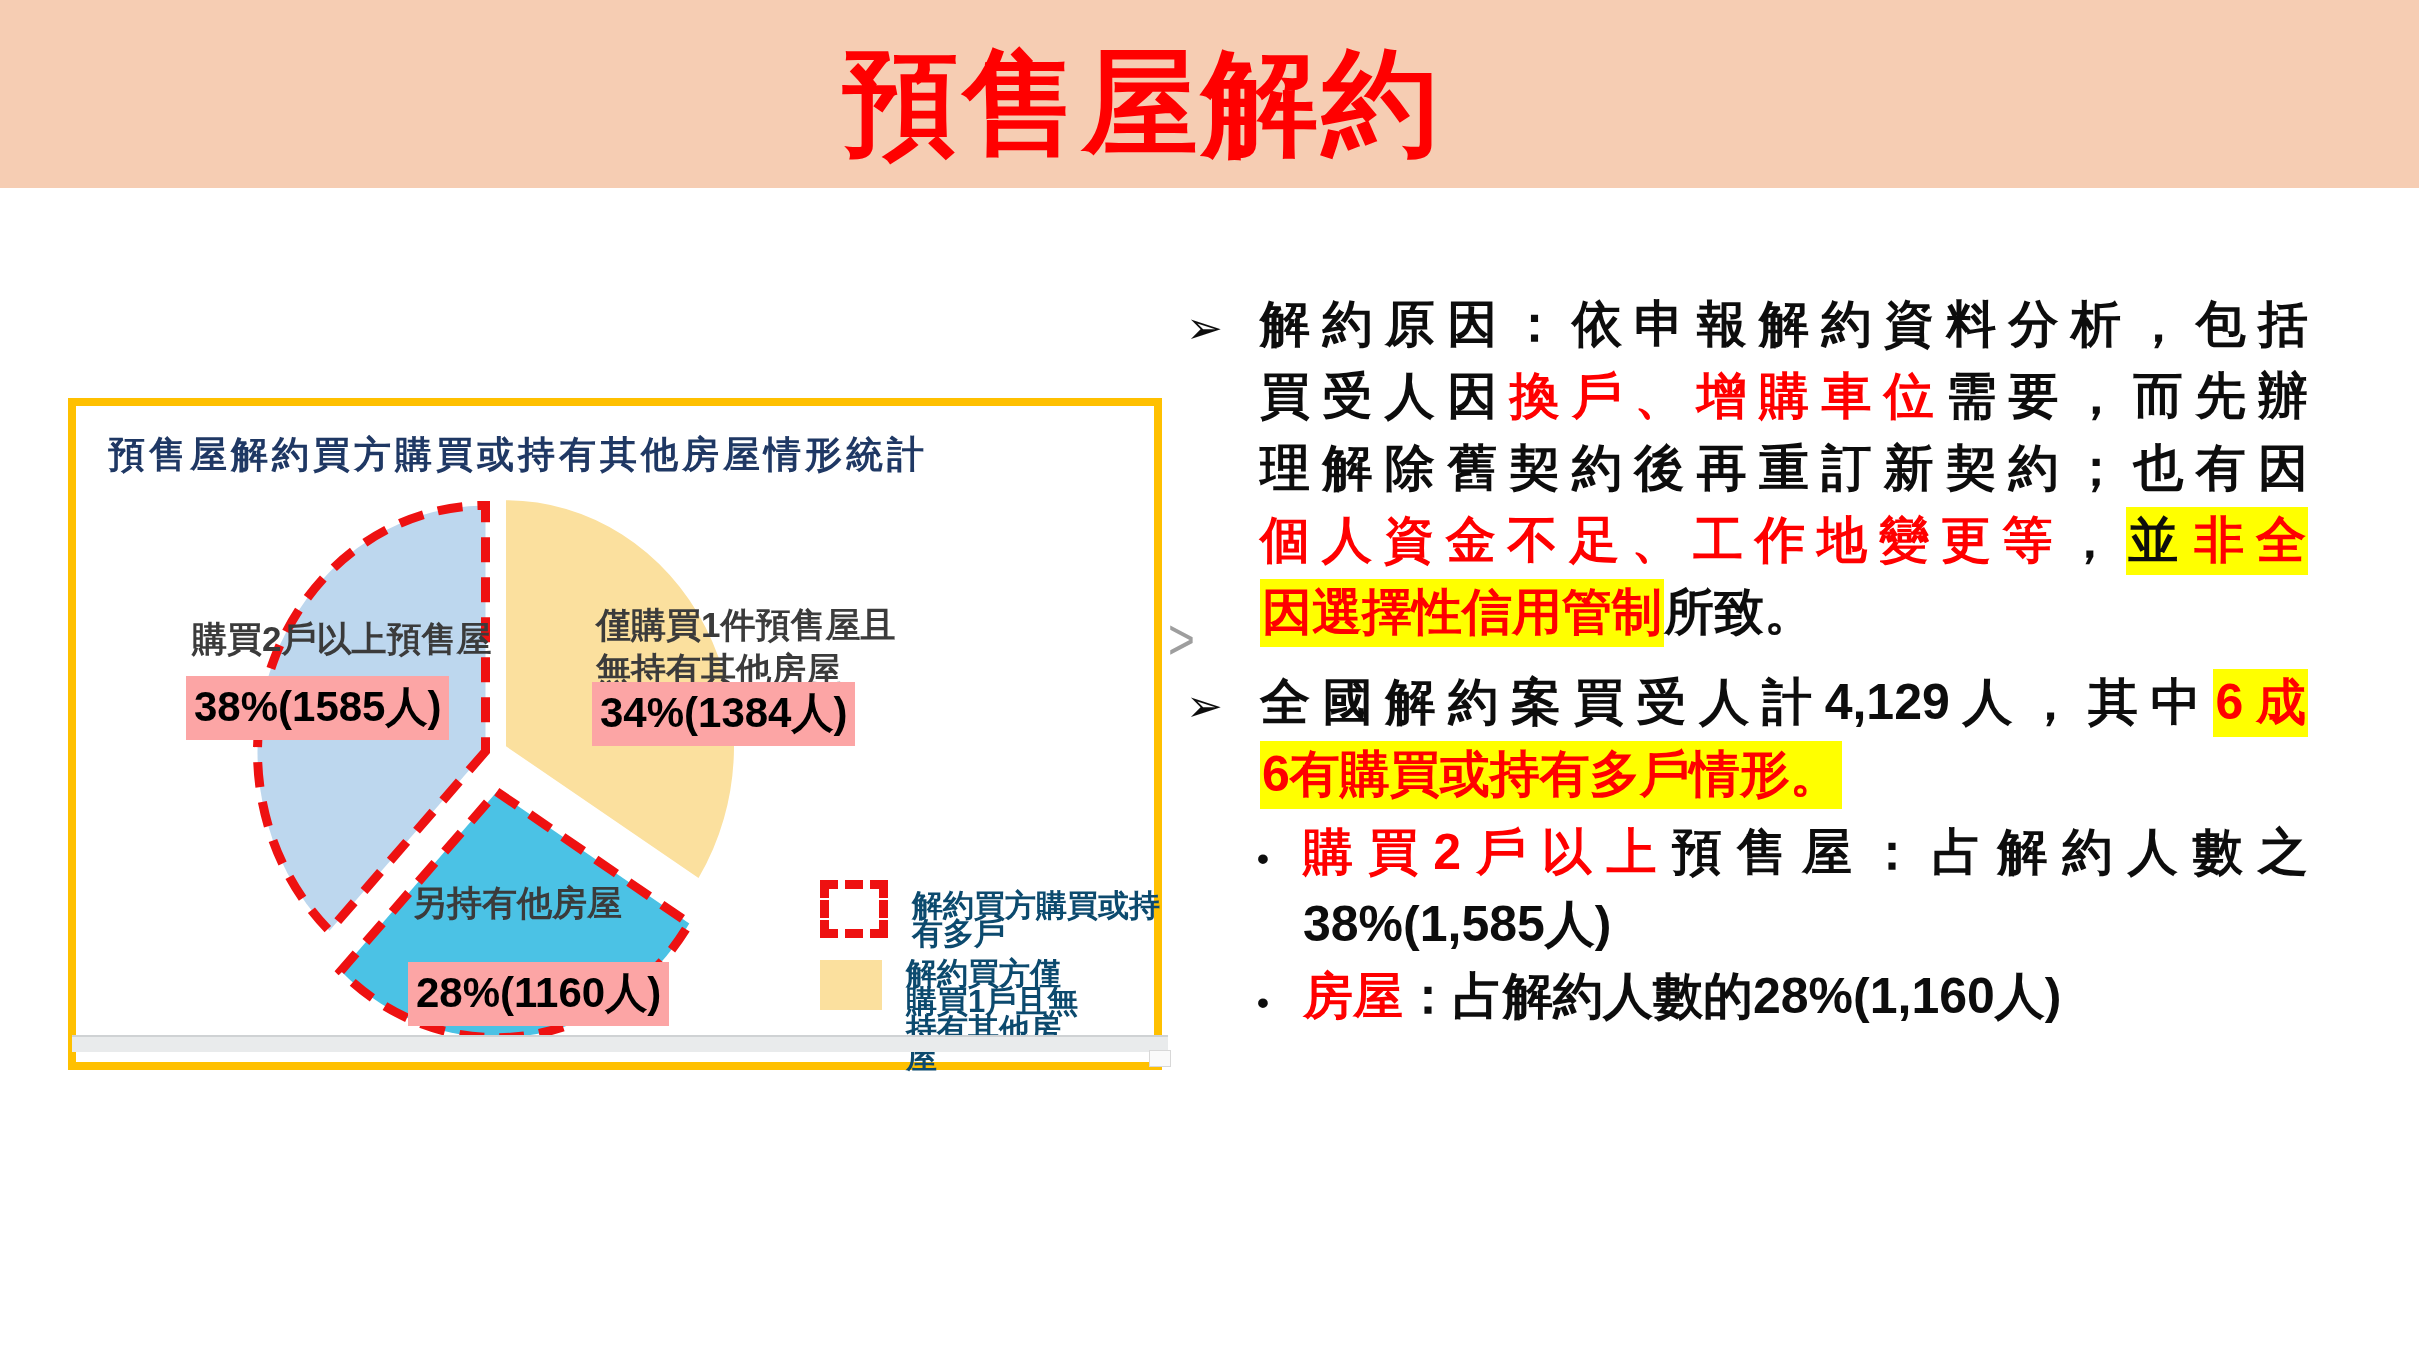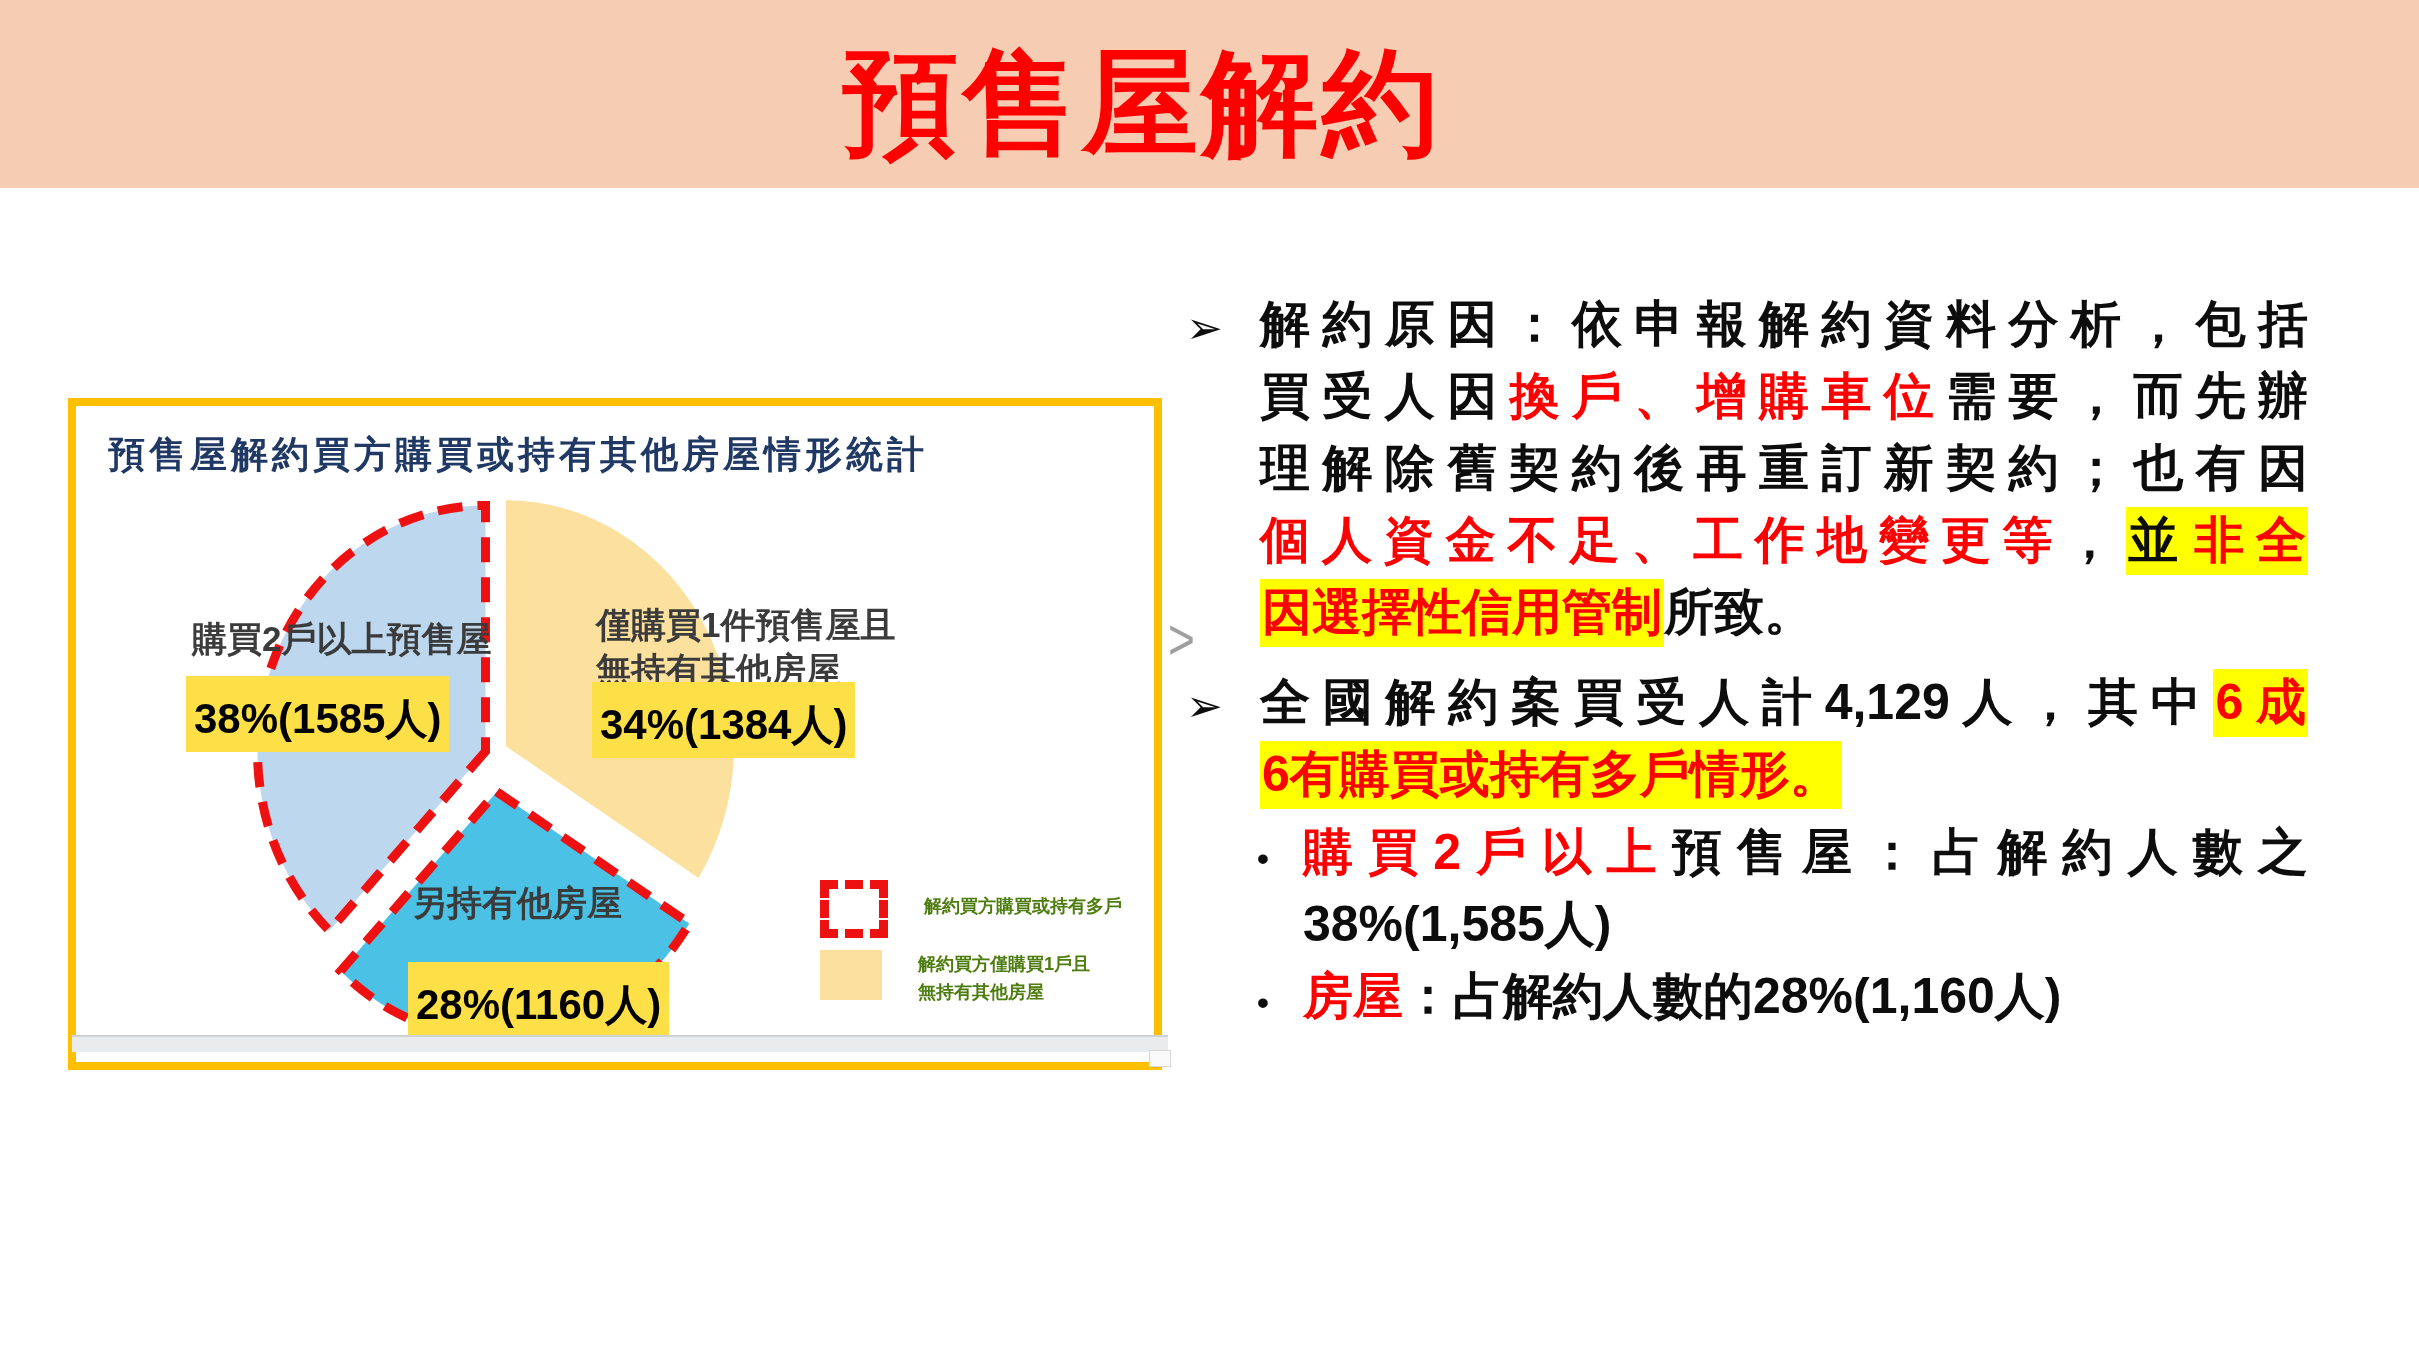--- a/index.html
+++ b/index.html
@@ -21,36 +21,36 @@
   #chart-title{
     position:absolute;left:108px;top:430px;width:1030px;font-size:37px;font-weight:700;
     color:#1F3864;letter-spacing:4px;white-space:nowrap;z-index:3;
   }
   #pie-svg{position:absolute;left:76px;top:406px;width:1078px;height:656px;z-index:2;}
   .plabel{
     position:absolute;font-size:35px;font-weight:700;color:#3B3B3B;line-height:45px;
     white-space:nowrap;z-index:4;
   }
   .pvalue{
-    position:absolute;font-size:42px;font-weight:700;color:#000000;background:#fde047;
-    padding:15px 8px 5px;white-space:nowrap;z-index:4;
+    position:absolute;font-size:42px;font-weight:700;color:#000000;background:#fca5a5;
+    padding:3px 8px 5px;white-space:nowrap;z-index:4;
   }
   #label-blue{left:192px;top:616px;}
   #value-blue{left:186px;top:676px;}
   #label-yellow{left:596px;top:602px;}
   #value-yellow{left:592px;top:682px;}
   #label-teal{left:412px;top:880px;}
   #value-teal{left:408px;top:962px;}
   
   #legend{position:absolute;left:820px;top:880px;width:345px;z-index:4;}
   .lrow{display:flex;align-items:flex-start;}
   .lrow + .lrow{margin-top:10px;}
   #legend-swatch-dashed{width:50px;height:40px;border:9px dashed #EE1111;flex:none;}
   #legend-swatch-yellow{width:62px;height:50px;background:#FBE09E;flex:none;margin-top:2px;}
-  .ltext{margin-left:36px;font-size:18px;line-height:28px;font-weight:700;color:#4d7c0f;}
+  .ltext{margin-left:24px;font-size:31px;line-height:28px;font-weight:700;color:#0c4a6e;}
   #legend-label-1{width:250px;margin-top:12px;}
   #legend-label-2{width:185px;margin-top:2px;}
   
   #gray-bar{
     position:absolute;left:72px;top:1035px;width:1096px;height:15px;
     background:#E9EBEC;border-top:2px solid #CFD2D4;z-index:5;
   }
   #scroll-corner{
     position:absolute;left:1149px;top:1050px;width:20px;height:15px;
     background:#FAFAFA;border:1px solid #D8D8D8;z-index:6;

